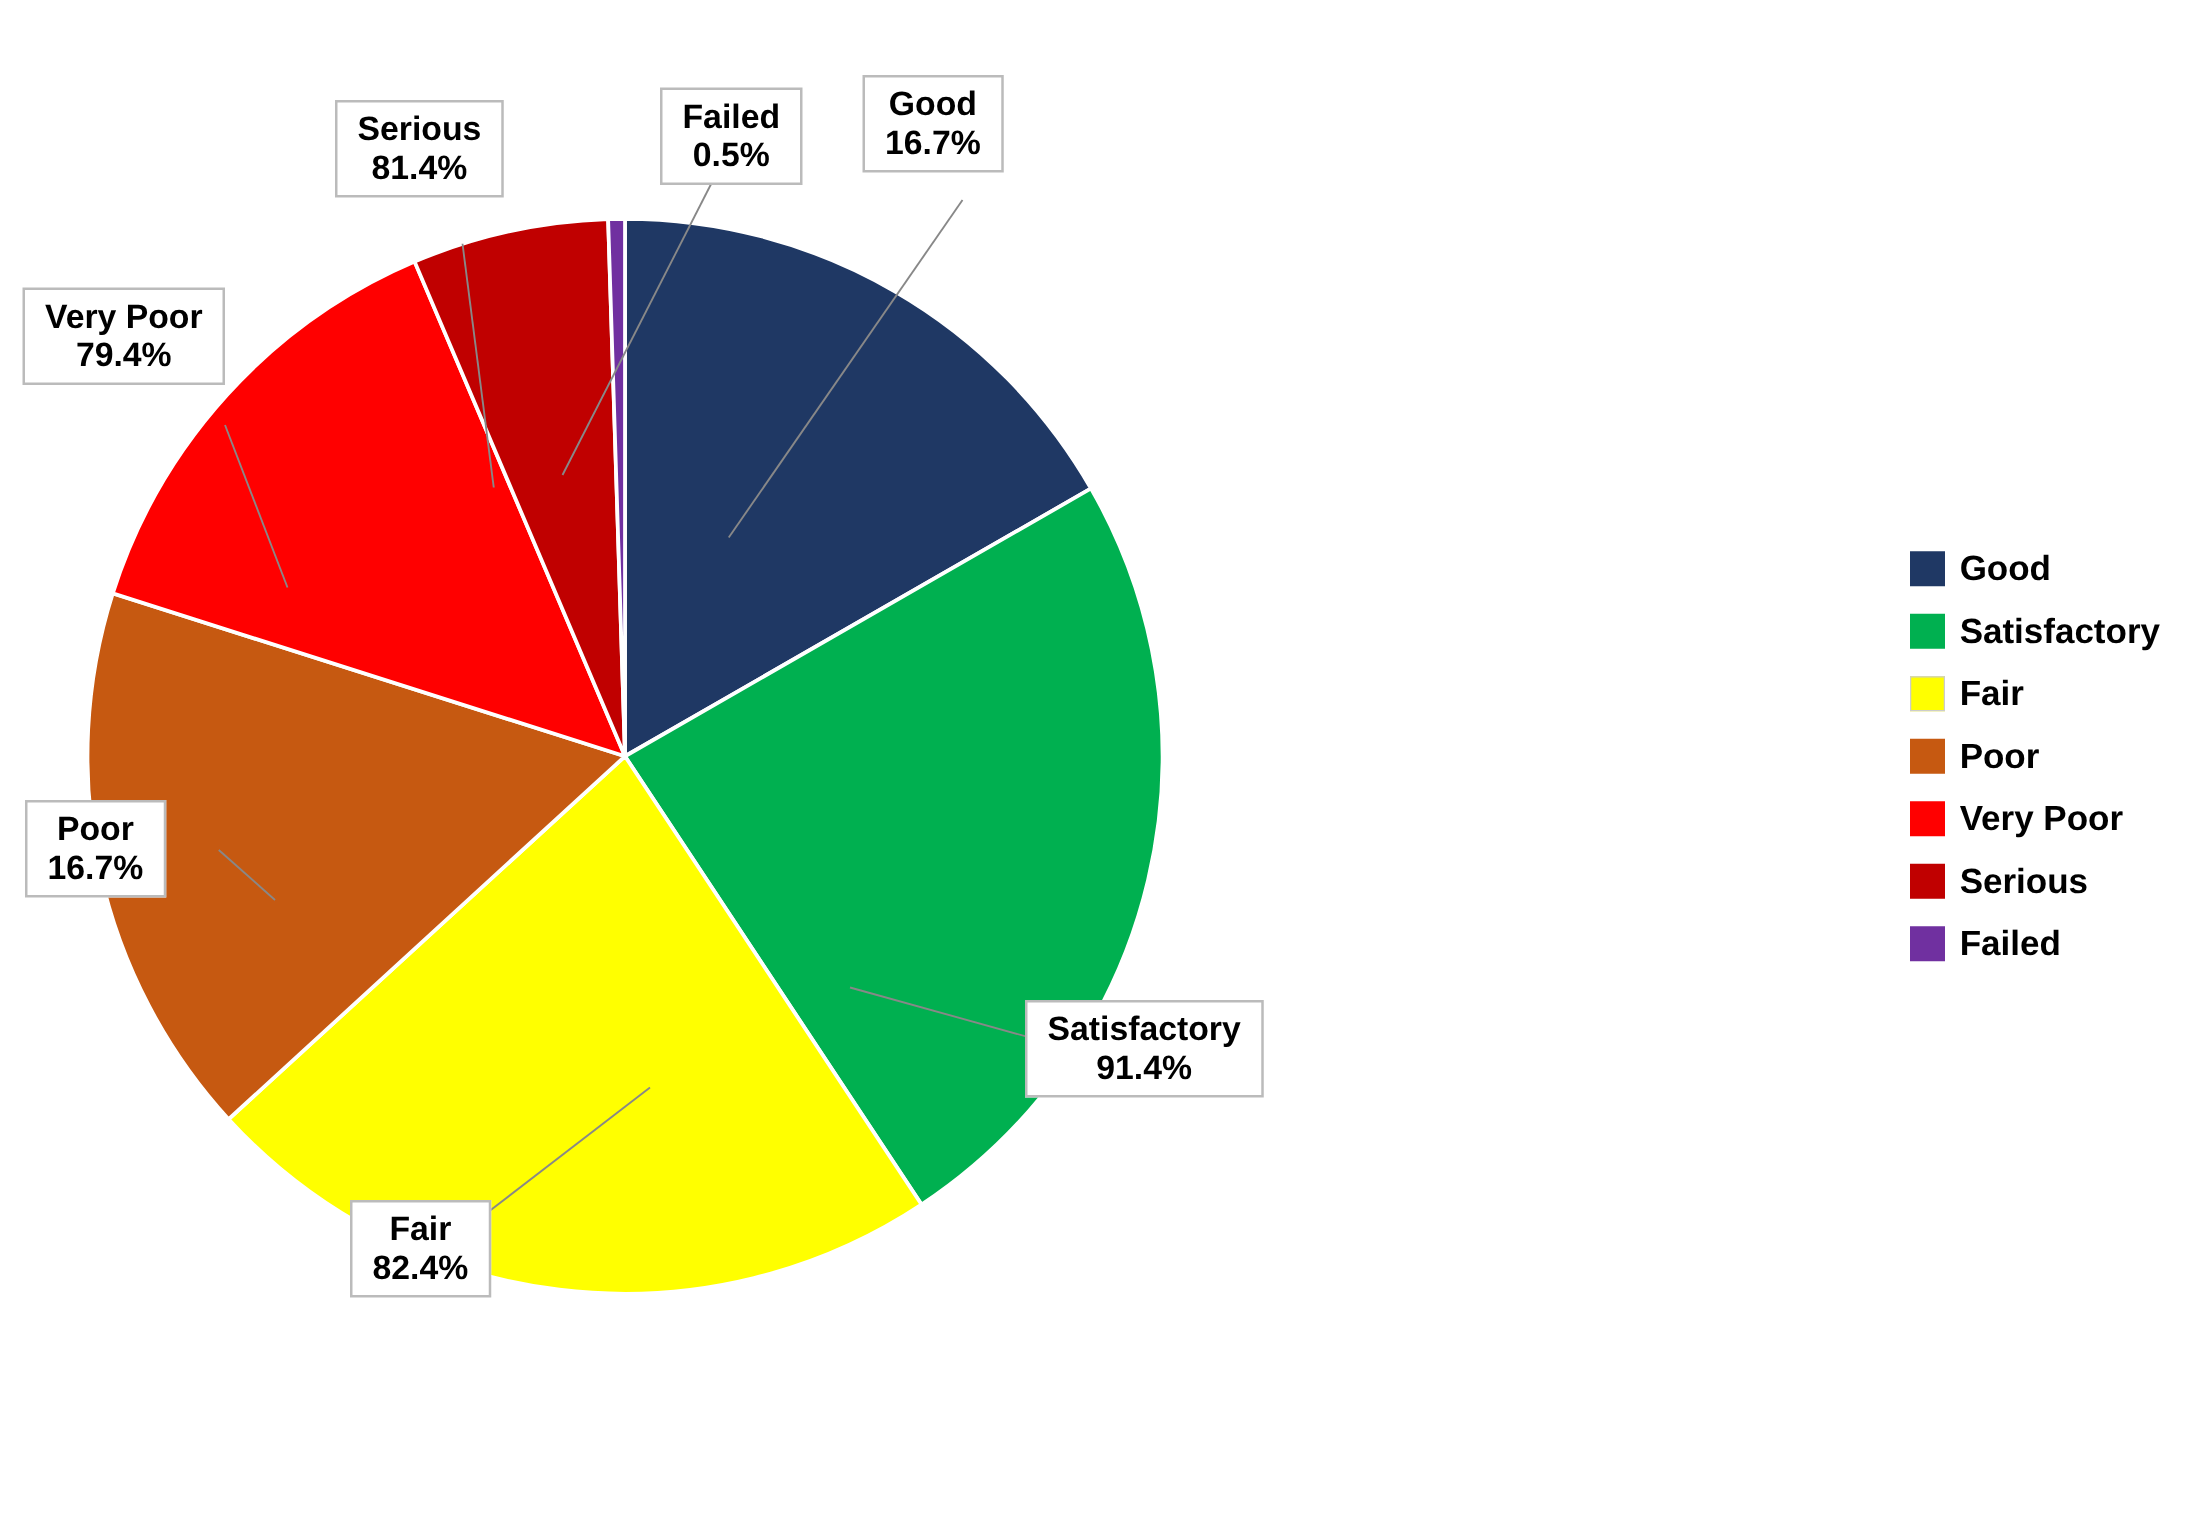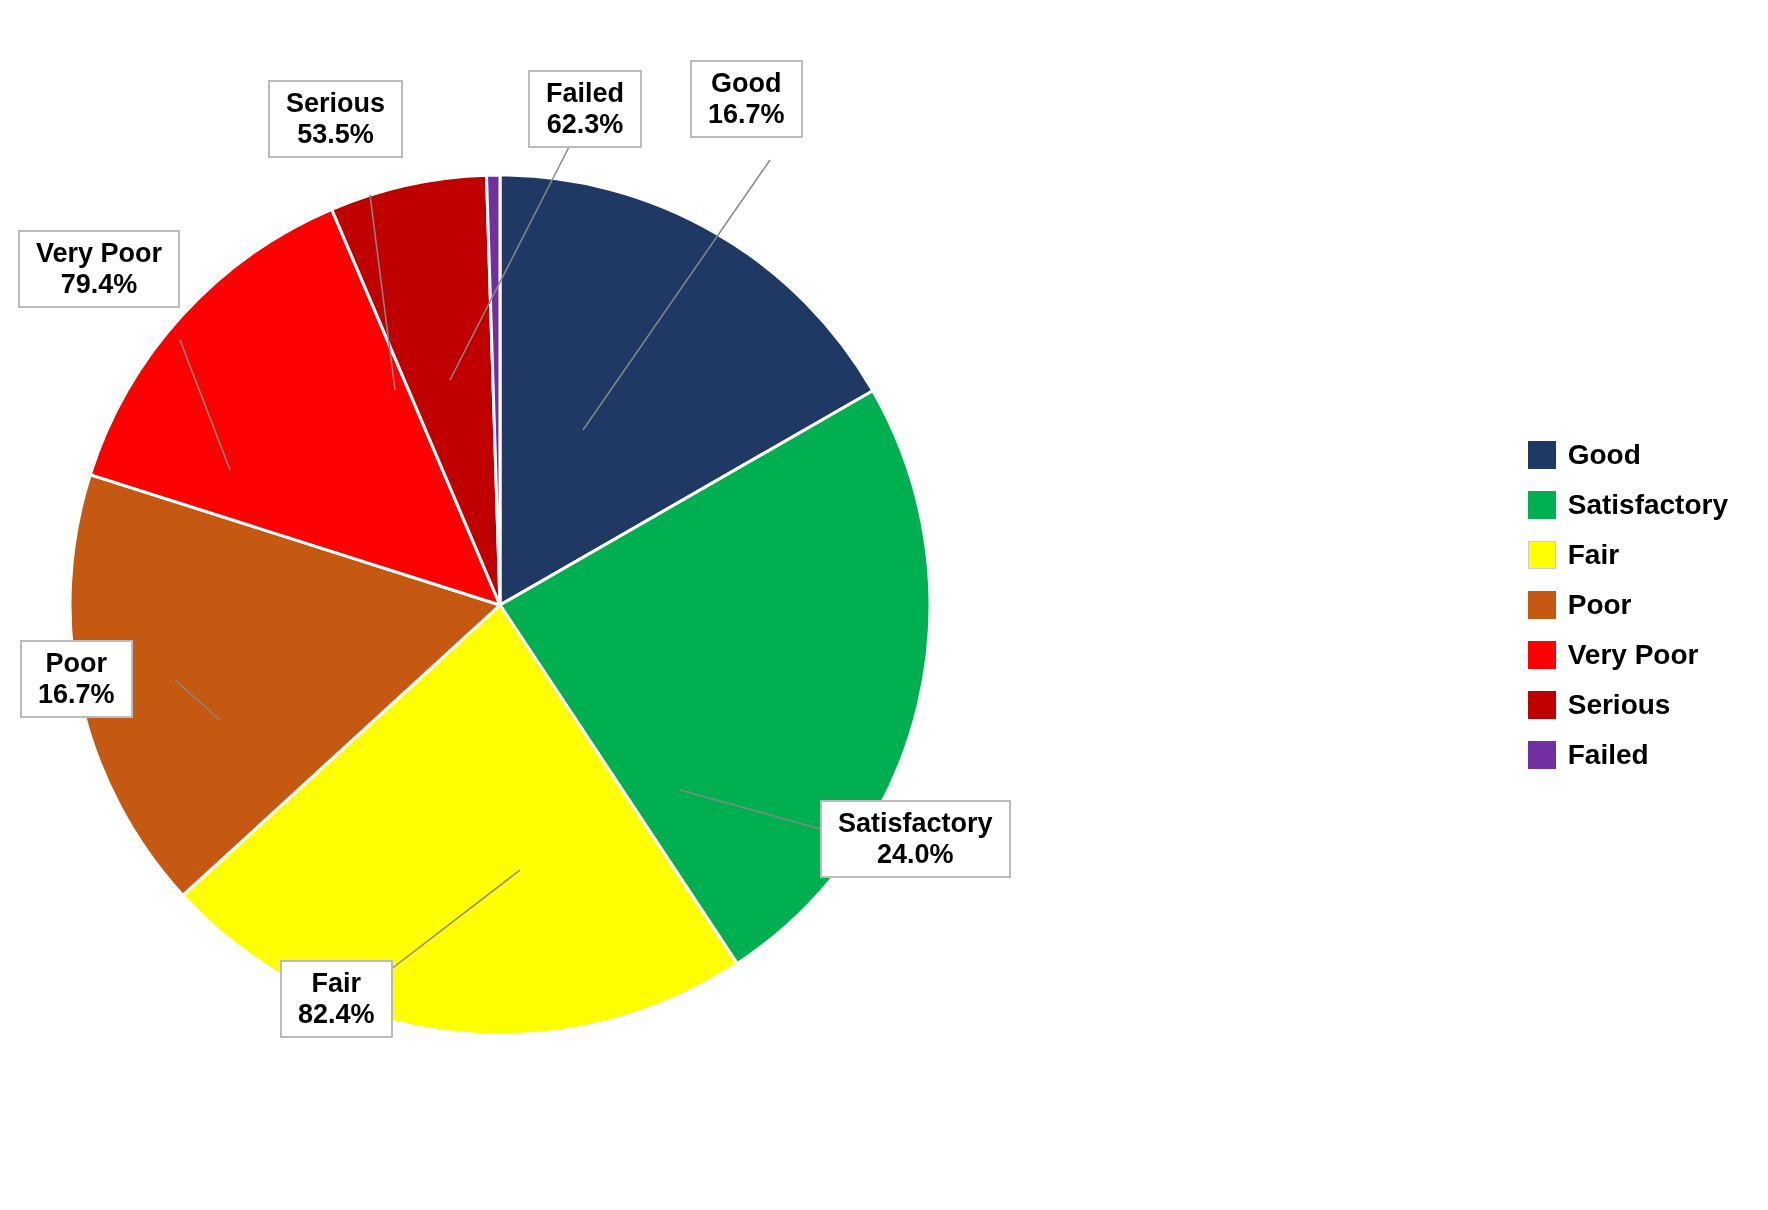--- a/index.html
+++ b/index.html
@@ -80,46 +80,46 @@
     <line x1="450" y1="380" x2="570" y2="145" stroke="#888" stroke-width="1.5"></line>
   </svg>
 
   <div style="position:absolute; top:60px; left:690px; border:2px solid #bbb; background:#fff; padding:6px 16px; font-size:27px; font-weight:bold; text-align:center;">
     <span>Good</span><br>
     <span>16.7%</span>
   </div>
 
   <div style="position:absolute; top:800px; left:820px; border:2px solid #bbb; background:#fff; padding:6px 16px; font-size:27px; font-weight:bold; text-align:center;">
     <span>Satisfactory</span><br>
-    <span>24.0%</span>
+    <span>91.4%</span>
   </div>
 
   <div style="position:absolute; top:960px; left:280px; border:2px solid #bbb; background:#fff; padding:6px 16px; font-size:27px; font-weight:bold; text-align:center;">
     <span>Fair</span><br>
     <span>82.4%</span>
   </div>
 
   <div style="position:absolute; top:640px; left:20px; border:2px solid #bbb; background:#fff; padding:6px 16px; font-size:27px; font-weight:bold; text-align:center;">
     <span>Poor</span><br>
     <span>16.7%</span>
   </div>
 
   <div style="position:absolute; top:230px; left:18px; border:2px solid #bbb; background:#fff; padding:6px 16px; font-size:27px; font-weight:bold; text-align:center;">
     <span>Very Poor</span><br>
     <span>79.4%</span>
   </div>
 
   <div style="position:absolute; top:80px; left:268px; border:2px solid #bbb; background:#fff; padding:6px 16px; font-size:27px; font-weight:bold; text-align:center;">
     <span>Serious</span><br>
-    <span>53.5%</span>
+    <span>81.4%</span>
   </div>
 
   <div style="position:absolute; top:70px; left:528px; border:2px solid #bbb; background:#fff; padding:6px 16px; font-size:27px; font-weight:bold; text-align:center;">
     <span>Failed</span><br>
-    <span>62.3%</span>
+    <span>0.5%</span>
   </div>
 
   <div class="legend" style="position:absolute; right:40px; top:50%; transform:translateY(-50%);">
     <div class="legend-item">
       <div class="legend-color" style="background:#1F3864;"></div>
       <span>Good</span>
     </div>
     <div class="legend-item">
       <div class="legend-color" style="background:#00B050;"></div>
       <span>Satisfactory</span>

